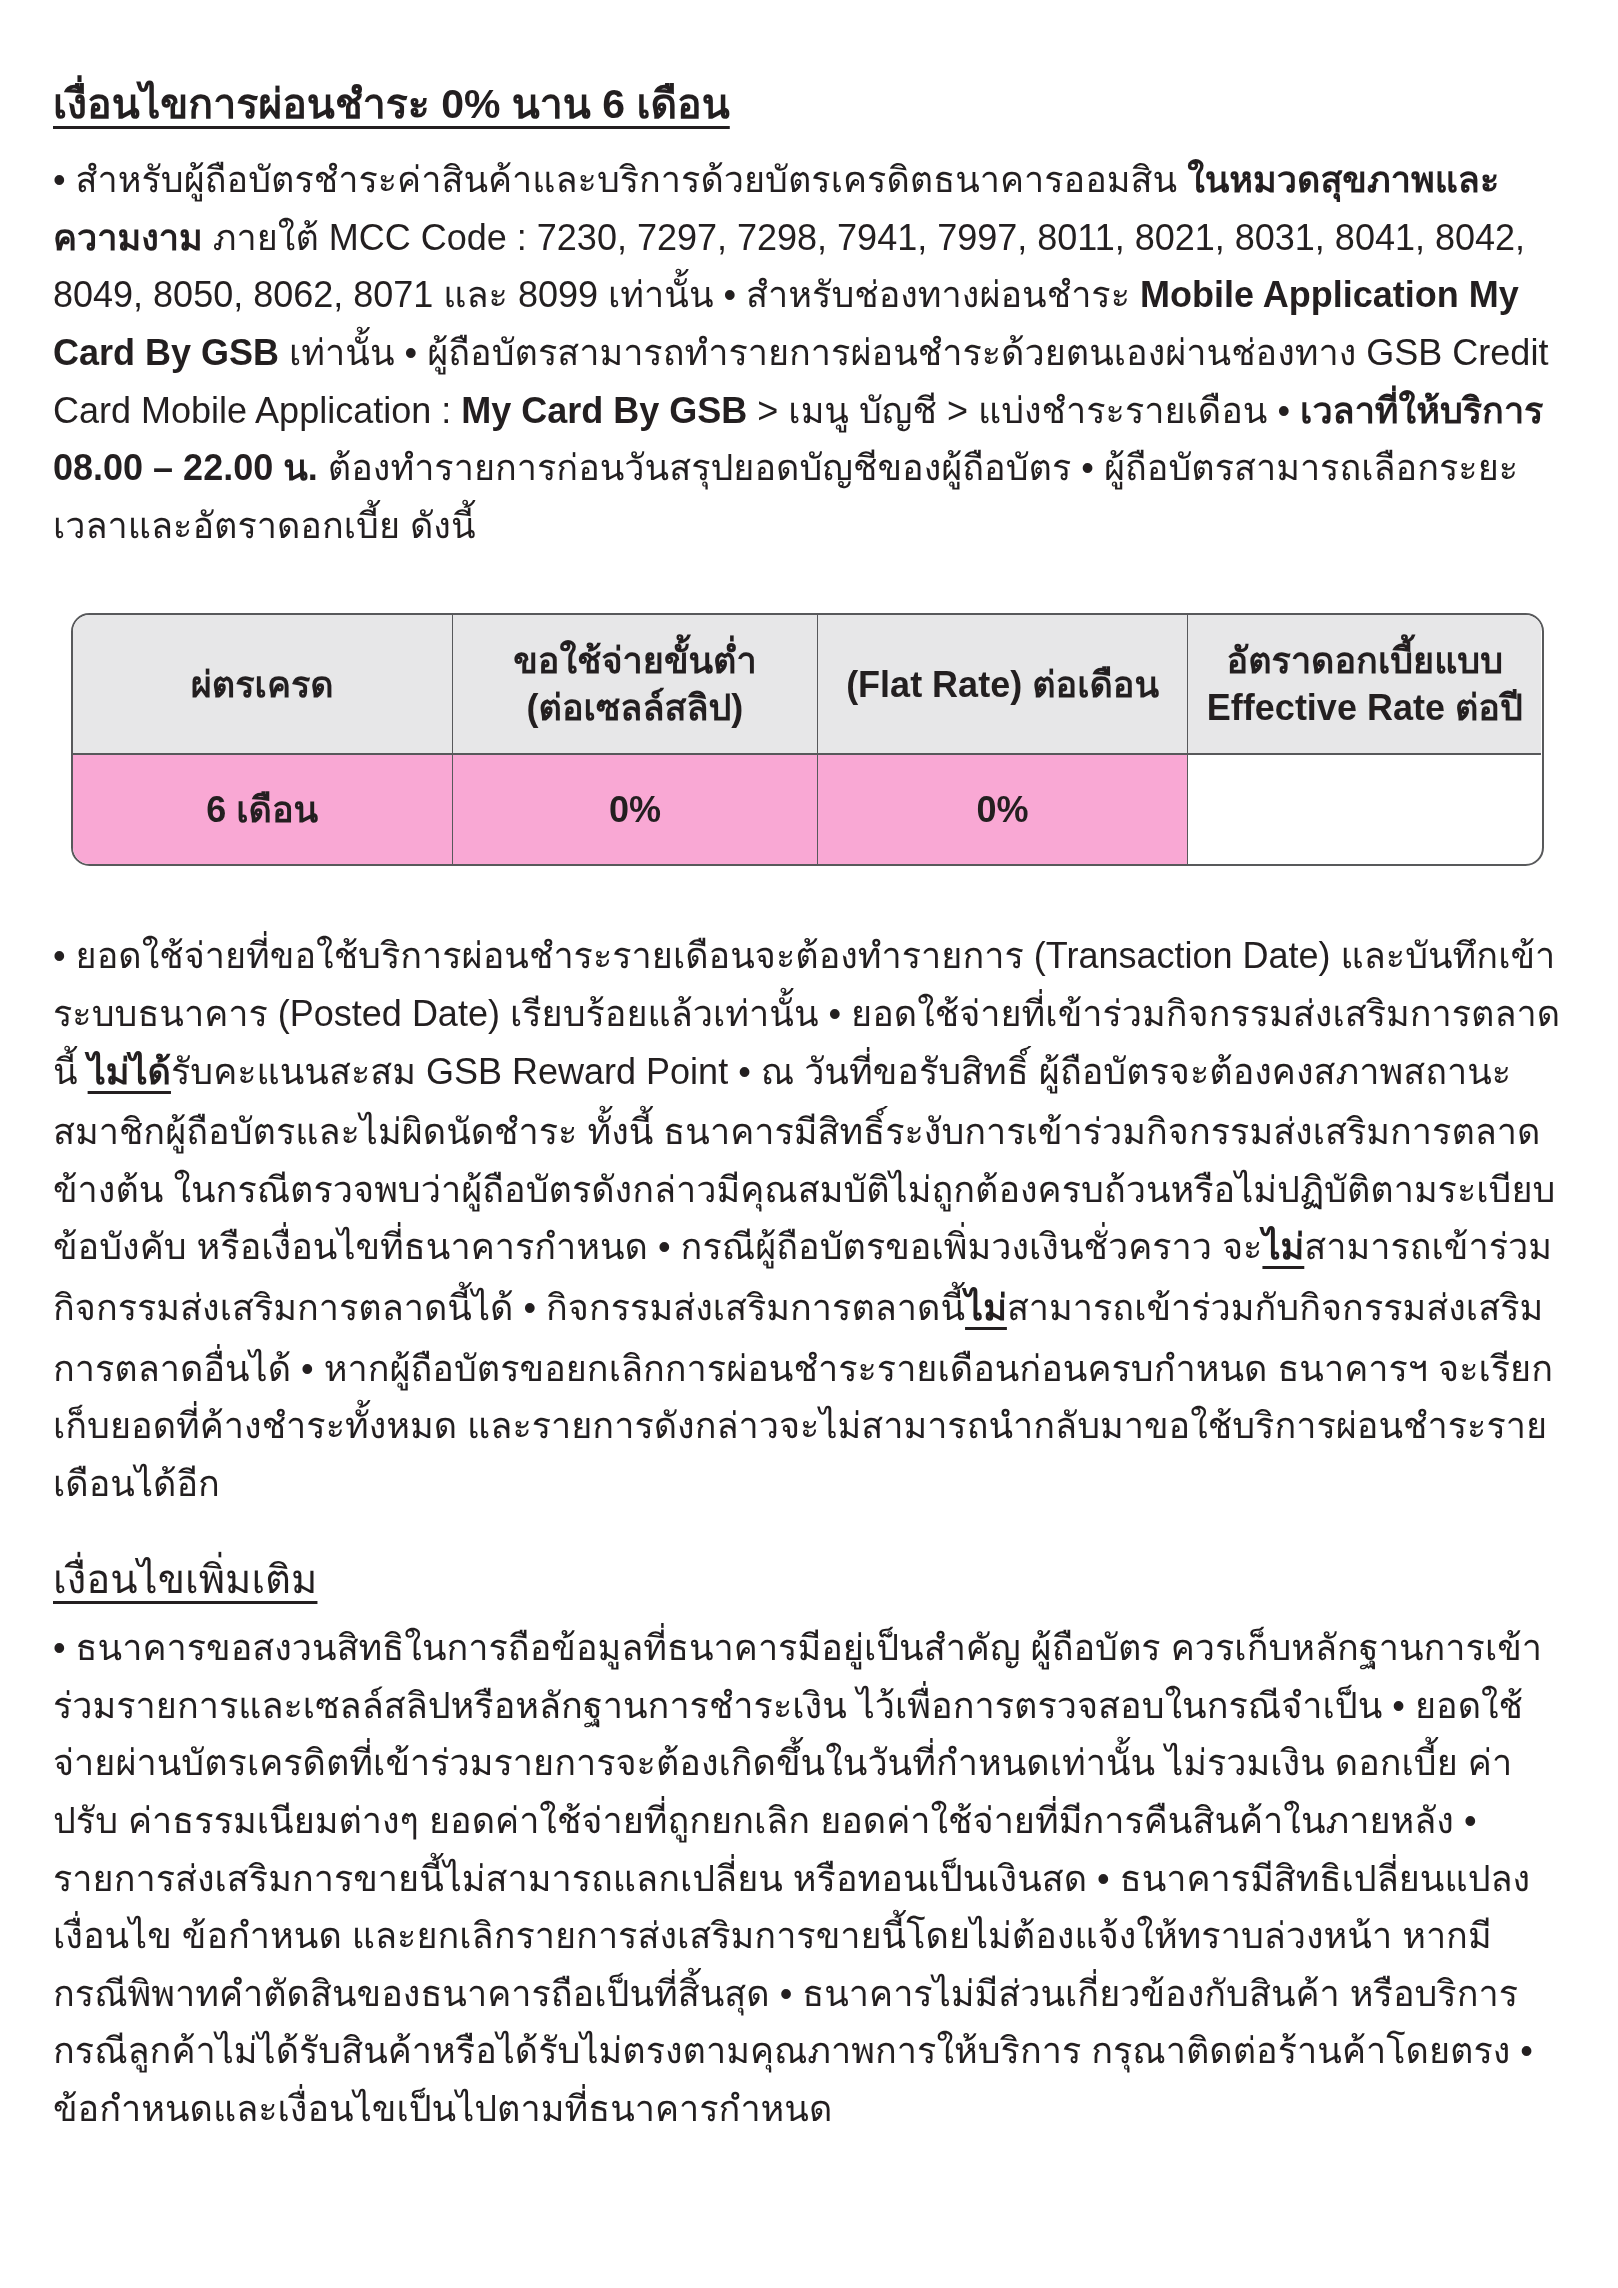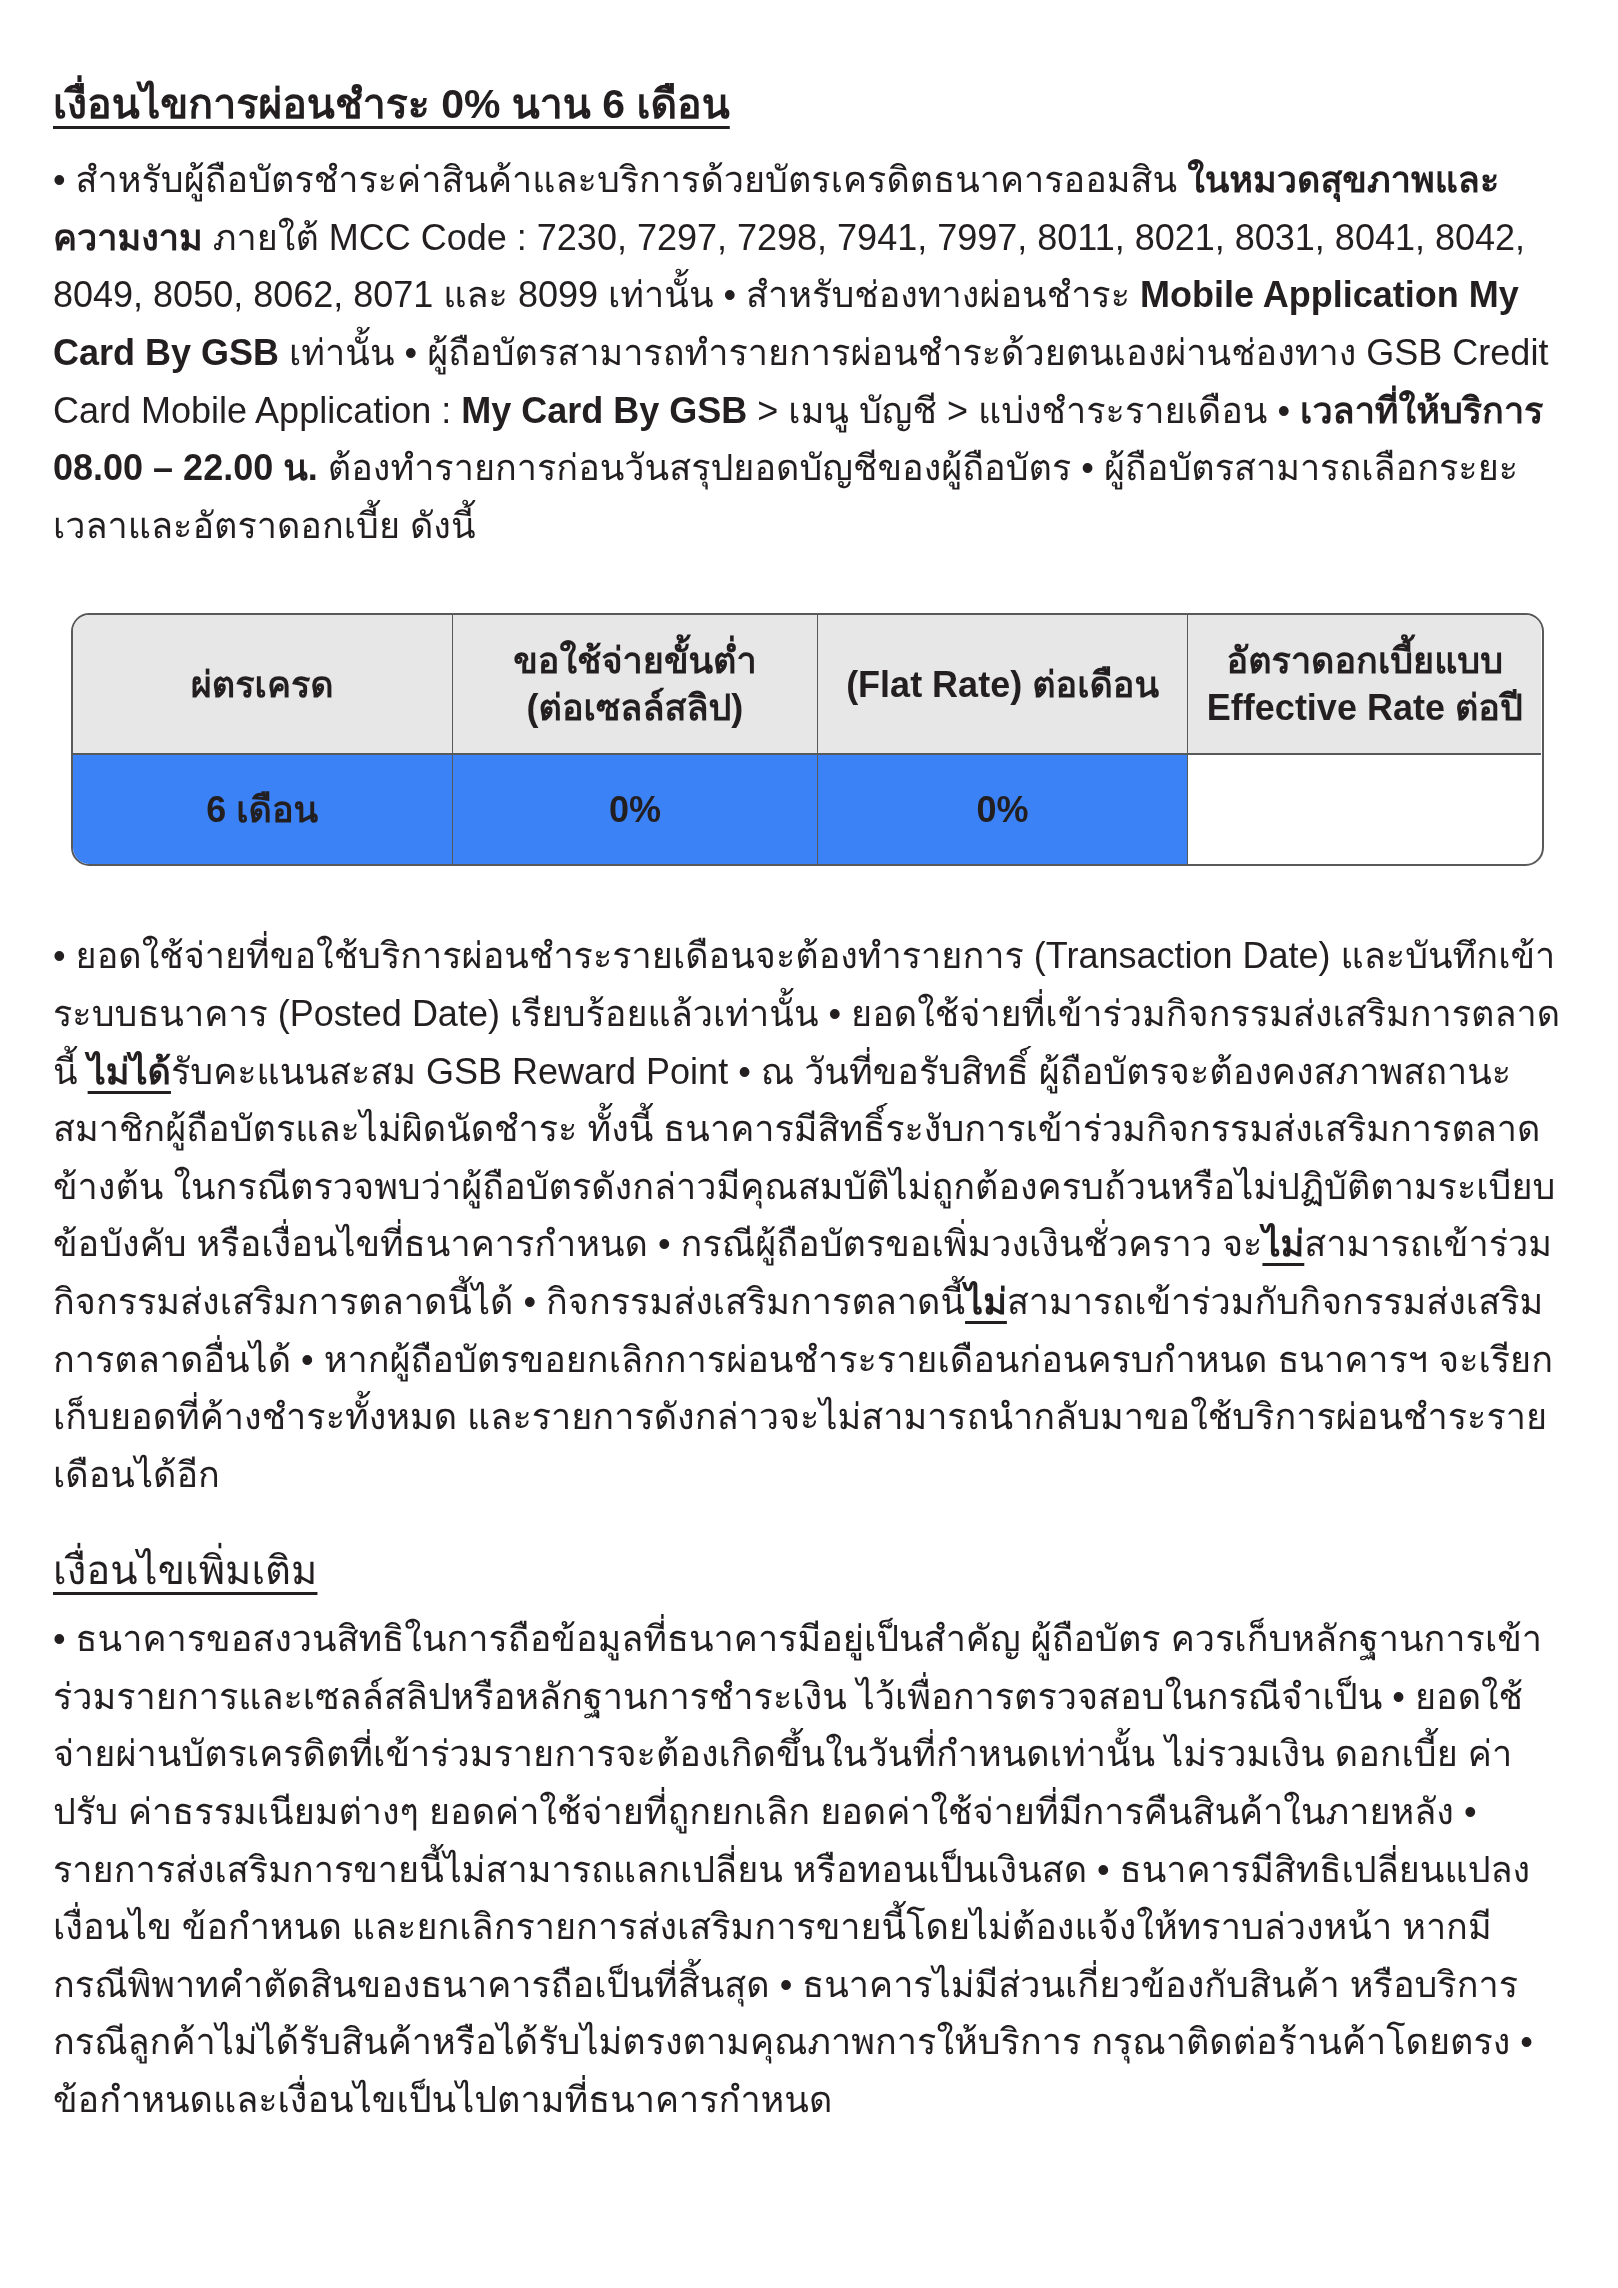--- a/index.html
+++ b/index.html
@@ -30,20 +30,21 @@
     line-height: 1.60;
     margin: 0;
     text-align: left;
     letter-spacing: 0;
   }
   .b { font-weight: bold; }
   .u {
     text-decoration: underline;
     text-decoration-thickness: 2.8px;
     text-underline-offset: 6.5px;
+    font-family: Liberation Mono, monospace;
   }
   .rate-table {
     width: 1469px;
     margin: 59px 0 61px 17.5px;
     border: 2.8px solid #58595b;
     border-radius: 18.5px;
     overflow: hidden;
     display: grid;
     grid-template-columns: 25.9% 24.85% 25.2% 24.05%;
   }
@@ -60,21 +61,21 @@
     box-sizing: border-box;
     padding: 7.4px 9.2px;
   }
   .cell:nth-child(4n) { border-right: none; }
   .head-cell {
     background: #e7e7e8;
     min-height: 140px;
     border-bottom: 2.8px solid #58595b;
   }
   .body-cell {
-    background: #3b82f6;
+    background: #f9a8d4;
     min-height: 109px;
   }
   .head-line { display: block; }
   .head-line:empty { display: none; }
   .section-title {
     font-size: 40px;
     font-weight: normal;
     line-height: 1.25;
     margin: 42px 0 14.8px 0;
     text-decoration: underline;

